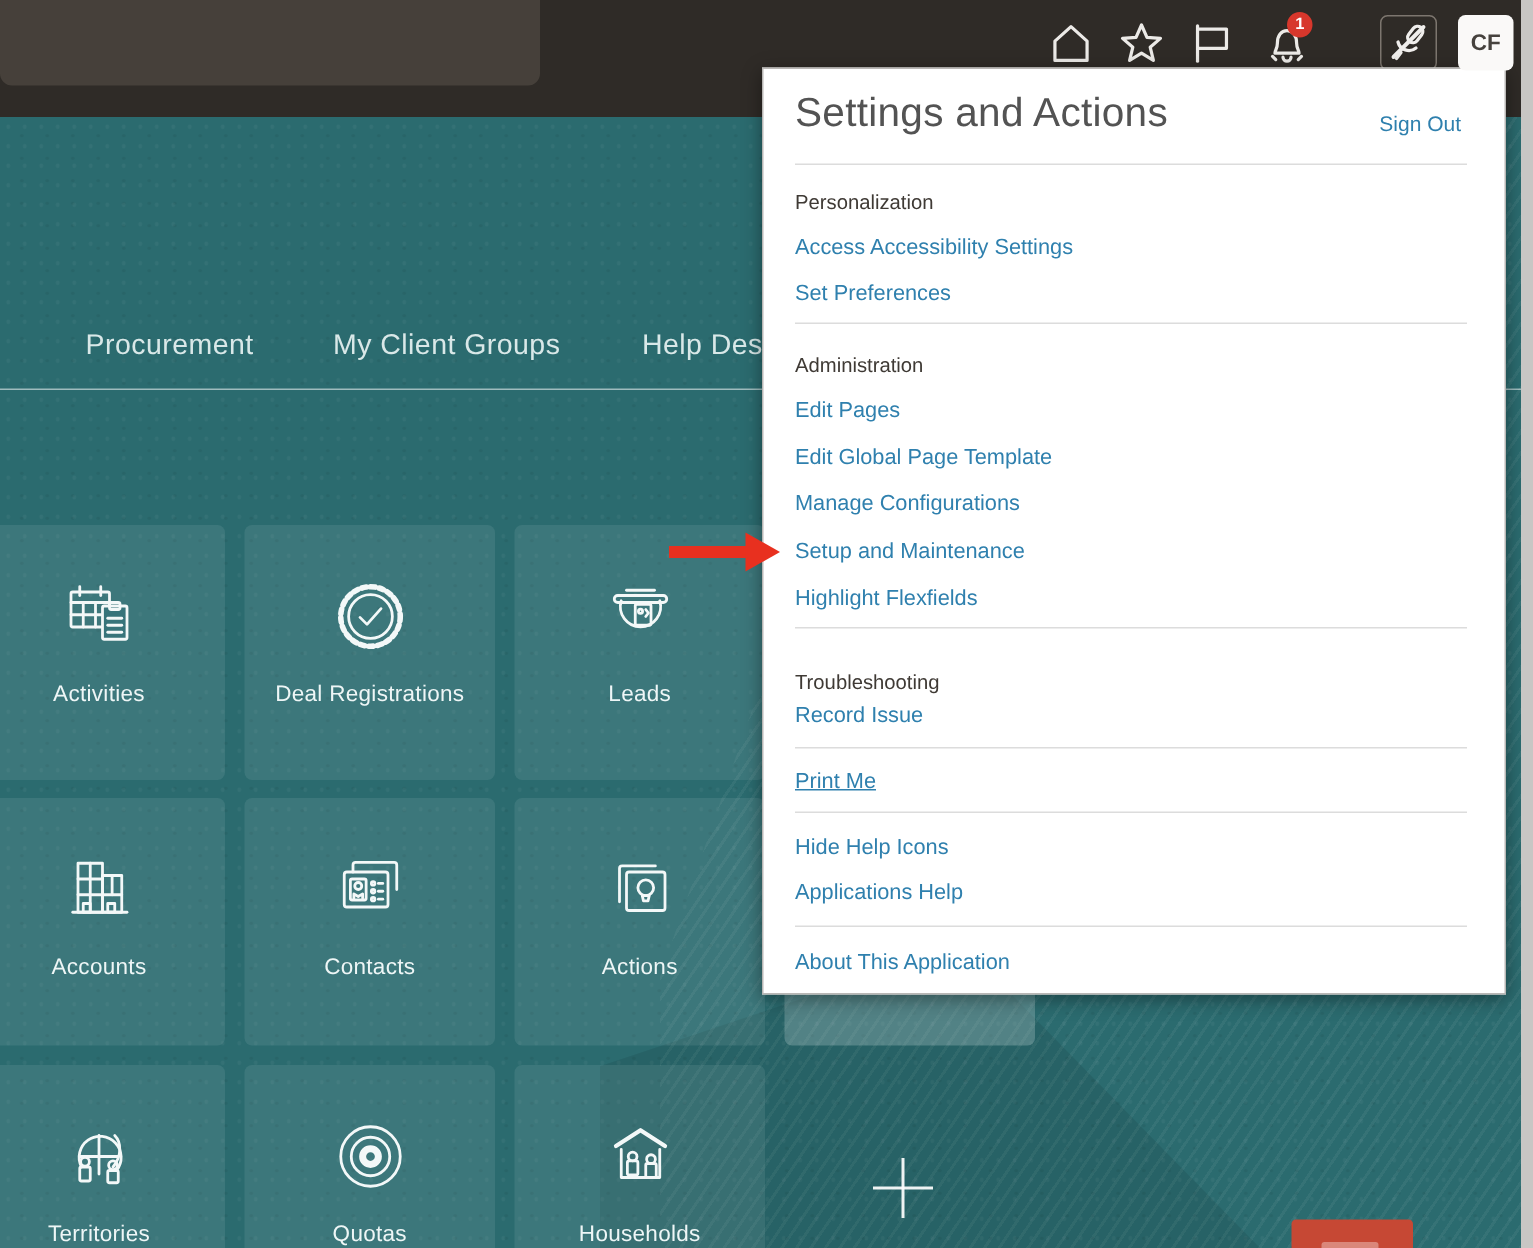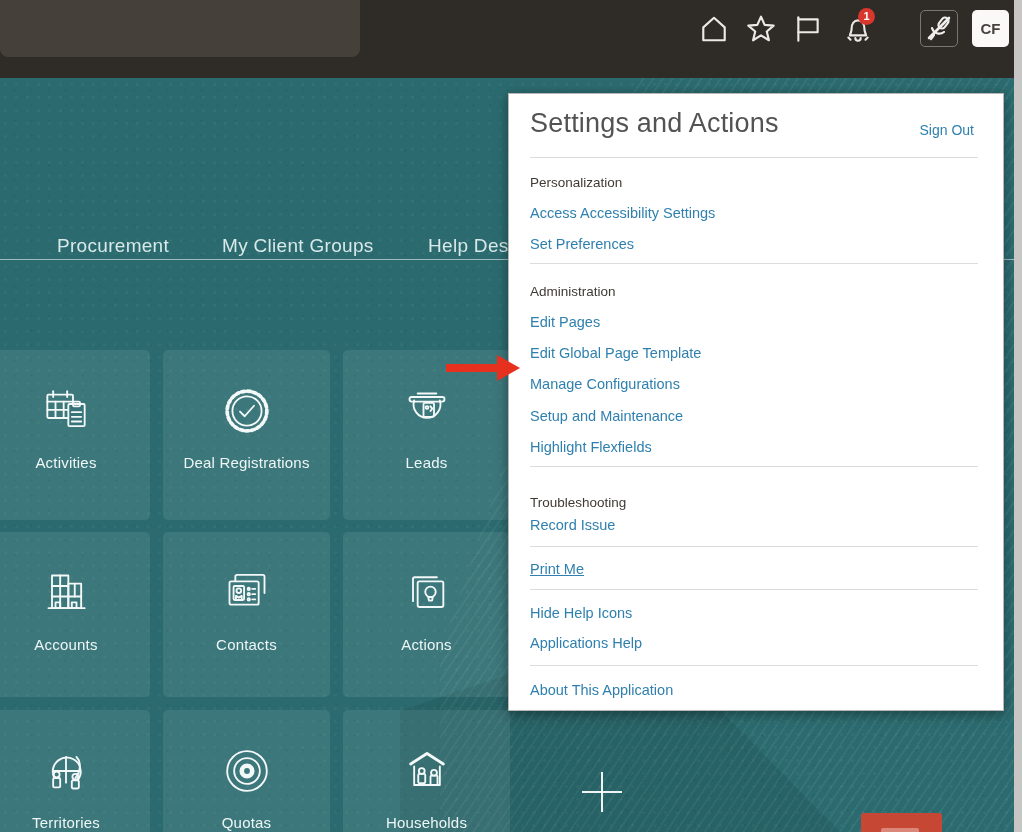--- a/index.html
+++ b/index.html
@@ -44,21 +44,21 @@
   .add-tile-btn{
     position:absolute;left:574px;top:764px;width:56px;height:56px;background:transparent;border:none;cursor:pointer;
   }
   .add-tile-btn:before,.add-tile-btn:after{
     content:"";position:absolute;background:rgba(255,255,255,.92);
   }
   .add-tile-btn:before{left:27px;top:8px;width:2px;height:40px;}
   .add-tile-btn:after{left:8px;top:27px;width:40px;height:2px;}
   
   .nav-tabs{position:absolute;left:0;top:220px;width:1015px;height:30px;color:#d9e8e8;}
-  .nav-tab{position:absolute;top:0;font-size:19px;font-weight:300;letter-spacing:.3px;cursor:pointer;white-space:nowrap;margin-top:15px;}
+  .nav-tab{position:absolute;top:0;font-size:19px;font-weight:300;letter-spacing:.3px;cursor:pointer;white-space:nowrap;}
   .tab-fragment{position:absolute;left:0;top:2px;width:5px;height:24px;overflow:hidden;}
   .nav-underline{position:absolute;left:0;top:259px;width:1015px;height:1px;background:rgba(255,255,255,.55);}
   
   .topbar{position:absolute;left:0;top:0;width:1015px;height:78px;background:#2f2b27;}
   .topbar-highlight{position:absolute;left:0;top:0;width:360px;height:57px;background:#46403a;border-radius:0 0 8px 8px;}
   .tb-icon{position:absolute;top:14px;width:30px;height:30px;background:transparent;border:none;padding:0;cursor:pointer;}
   .tb-icon svg{stroke:#eceae7;fill:none;stroke-width:2;stroke-linejoin:round;stroke-linecap:round;}
   .badge{
     position:absolute;left:858px;top:8px;width:17px;height:17px;border-radius:50%;
     background:#d7372c;color:#fff;font-size:11px;line-height:17px;text-align:center;font-weight:bold;z-index:3;
@@ -69,21 +69,21 @@
   }
   .mic-btn svg{stroke:#f0eeec;fill:none;stroke-width:2.2;stroke-linecap:round;}
   .avatar{
     position:absolute;left:972px;top:10px;width:37px;height:37px;border-radius:5px;background:#faf9f8;
     color:#46423e;font-size:15px;font-weight:bold;display:flex;align-items:center;justify-content:center;
     cursor:pointer;z-index:9;border:none;
   }
   
   .panel{
     position:absolute;left:508px;top:45px;width:496px;height:618px;background:#ffffff;
-    border:1px solid #b9b7b5;box-sizing:border-box;box-shadow:0 3px 12px rgba(0,0,0,.4);z-index:5;margin-top:48px;
+    border:1px solid #b9b7b5;box-sizing:border-box;box-shadow:0 3px 12px rgba(0,0,0,.4);z-index:5;
   }
   .panel-title{
     position:absolute;left:21px;top:14px;font-size:27px;font-weight:300;color:#535353;letter-spacing:.2px;
   }
   .signout{
     position:absolute;right:29px;top:28px;font-size:14px;color:#2f80ae;cursor:pointer;text-decoration:none;
   }
   .pdivider{position:absolute;left:21px;right:25px;height:1px;background:#dcdcdc;}
   .mheading{position:absolute;left:21px;height:30px;line-height:30px;font-size:13.5px;font-weight:normal;color:#3f3a35;}
   .mlink{

